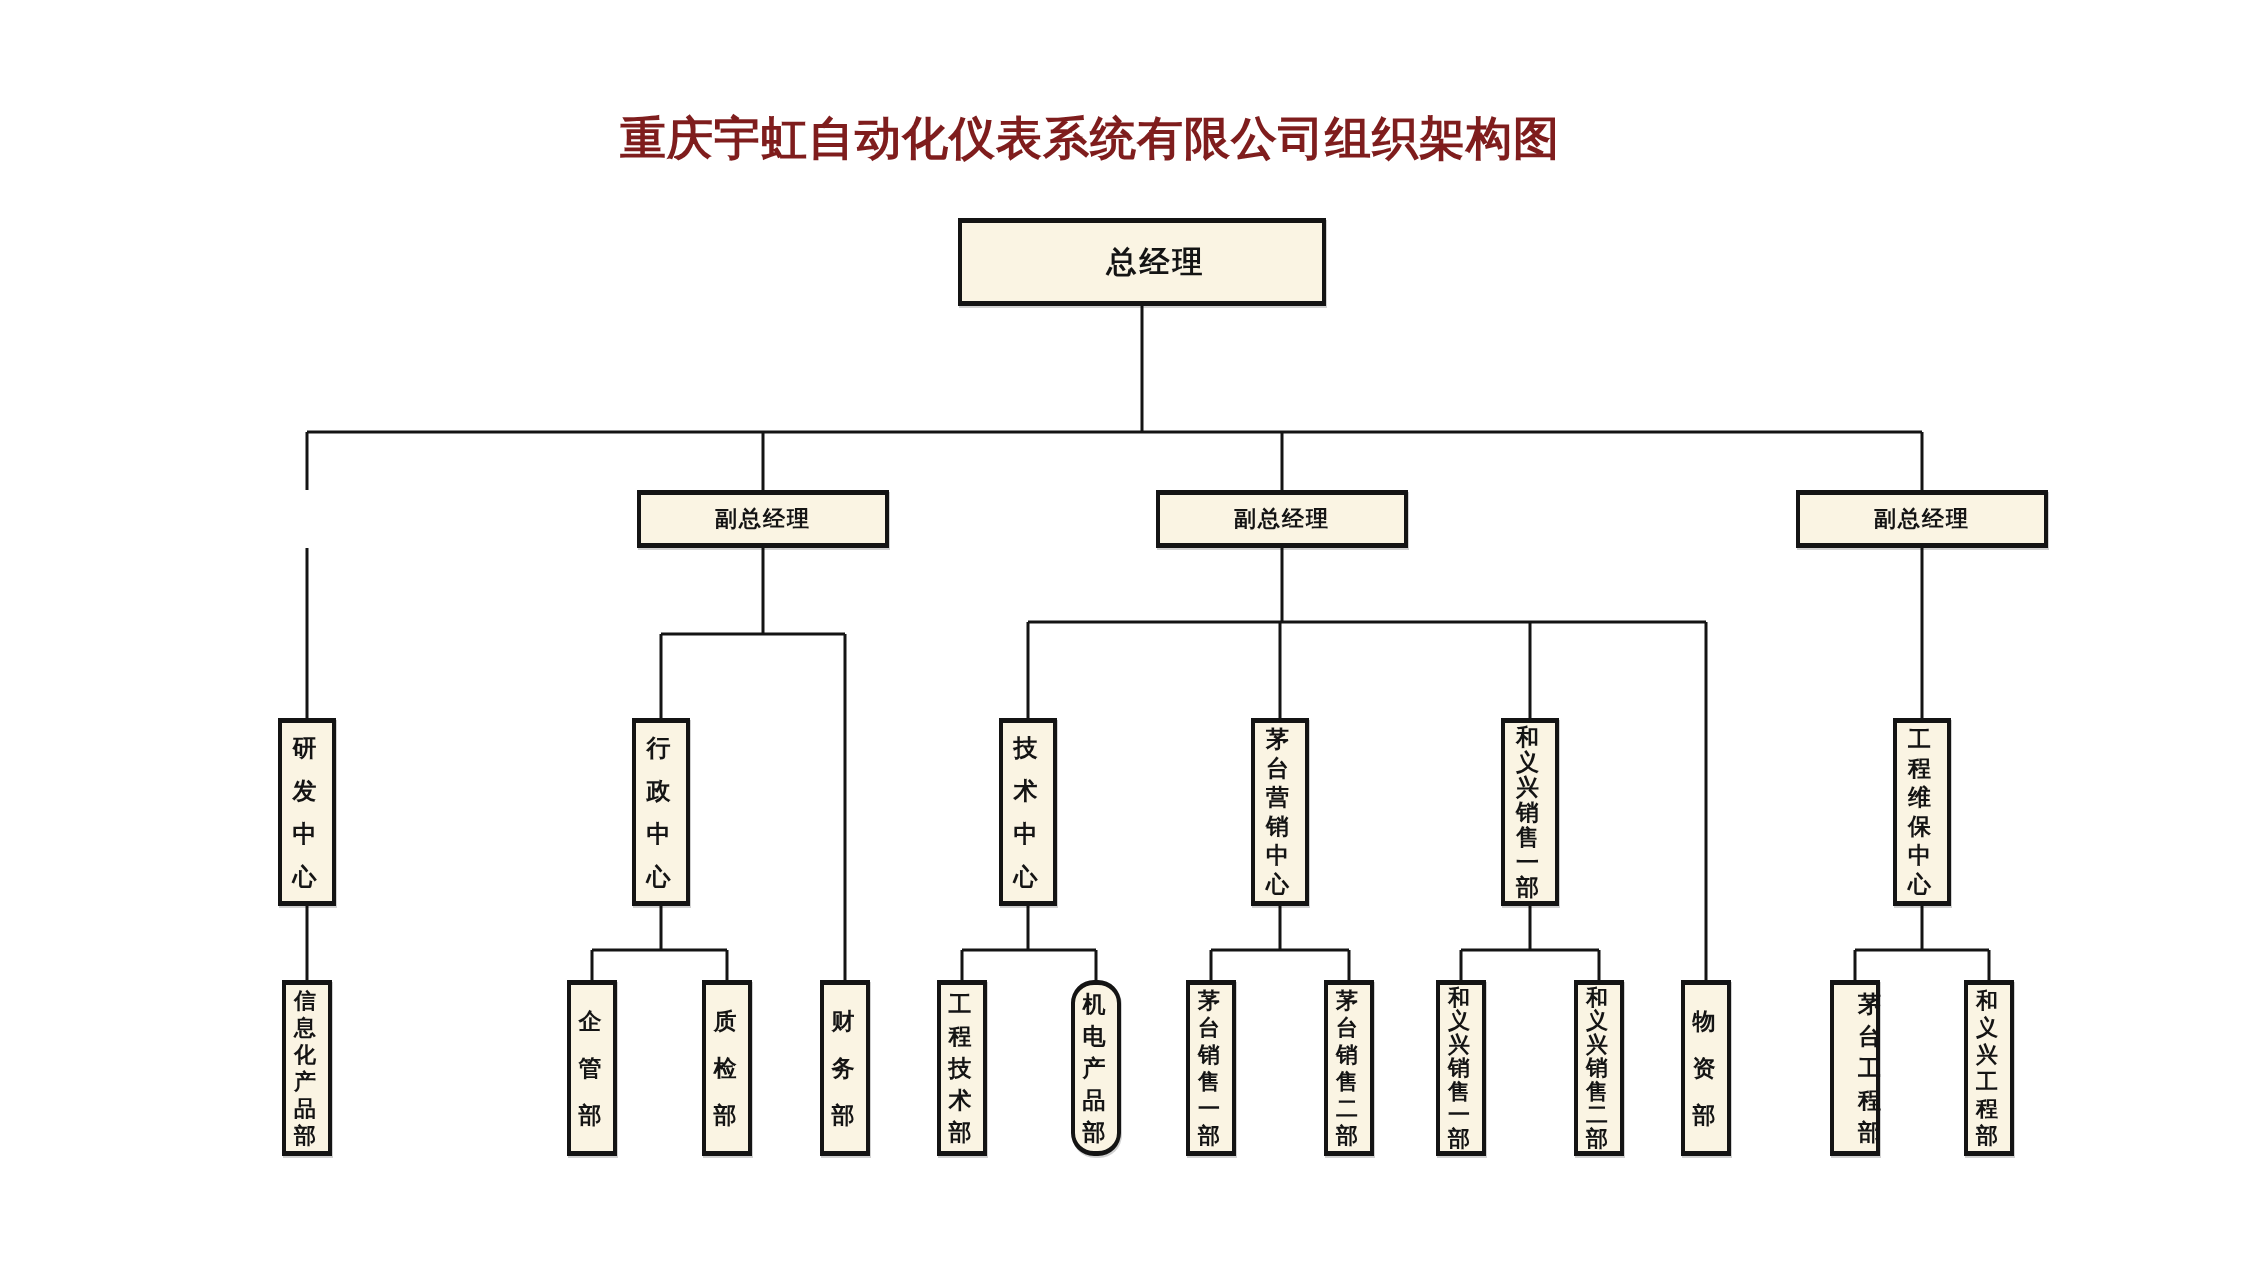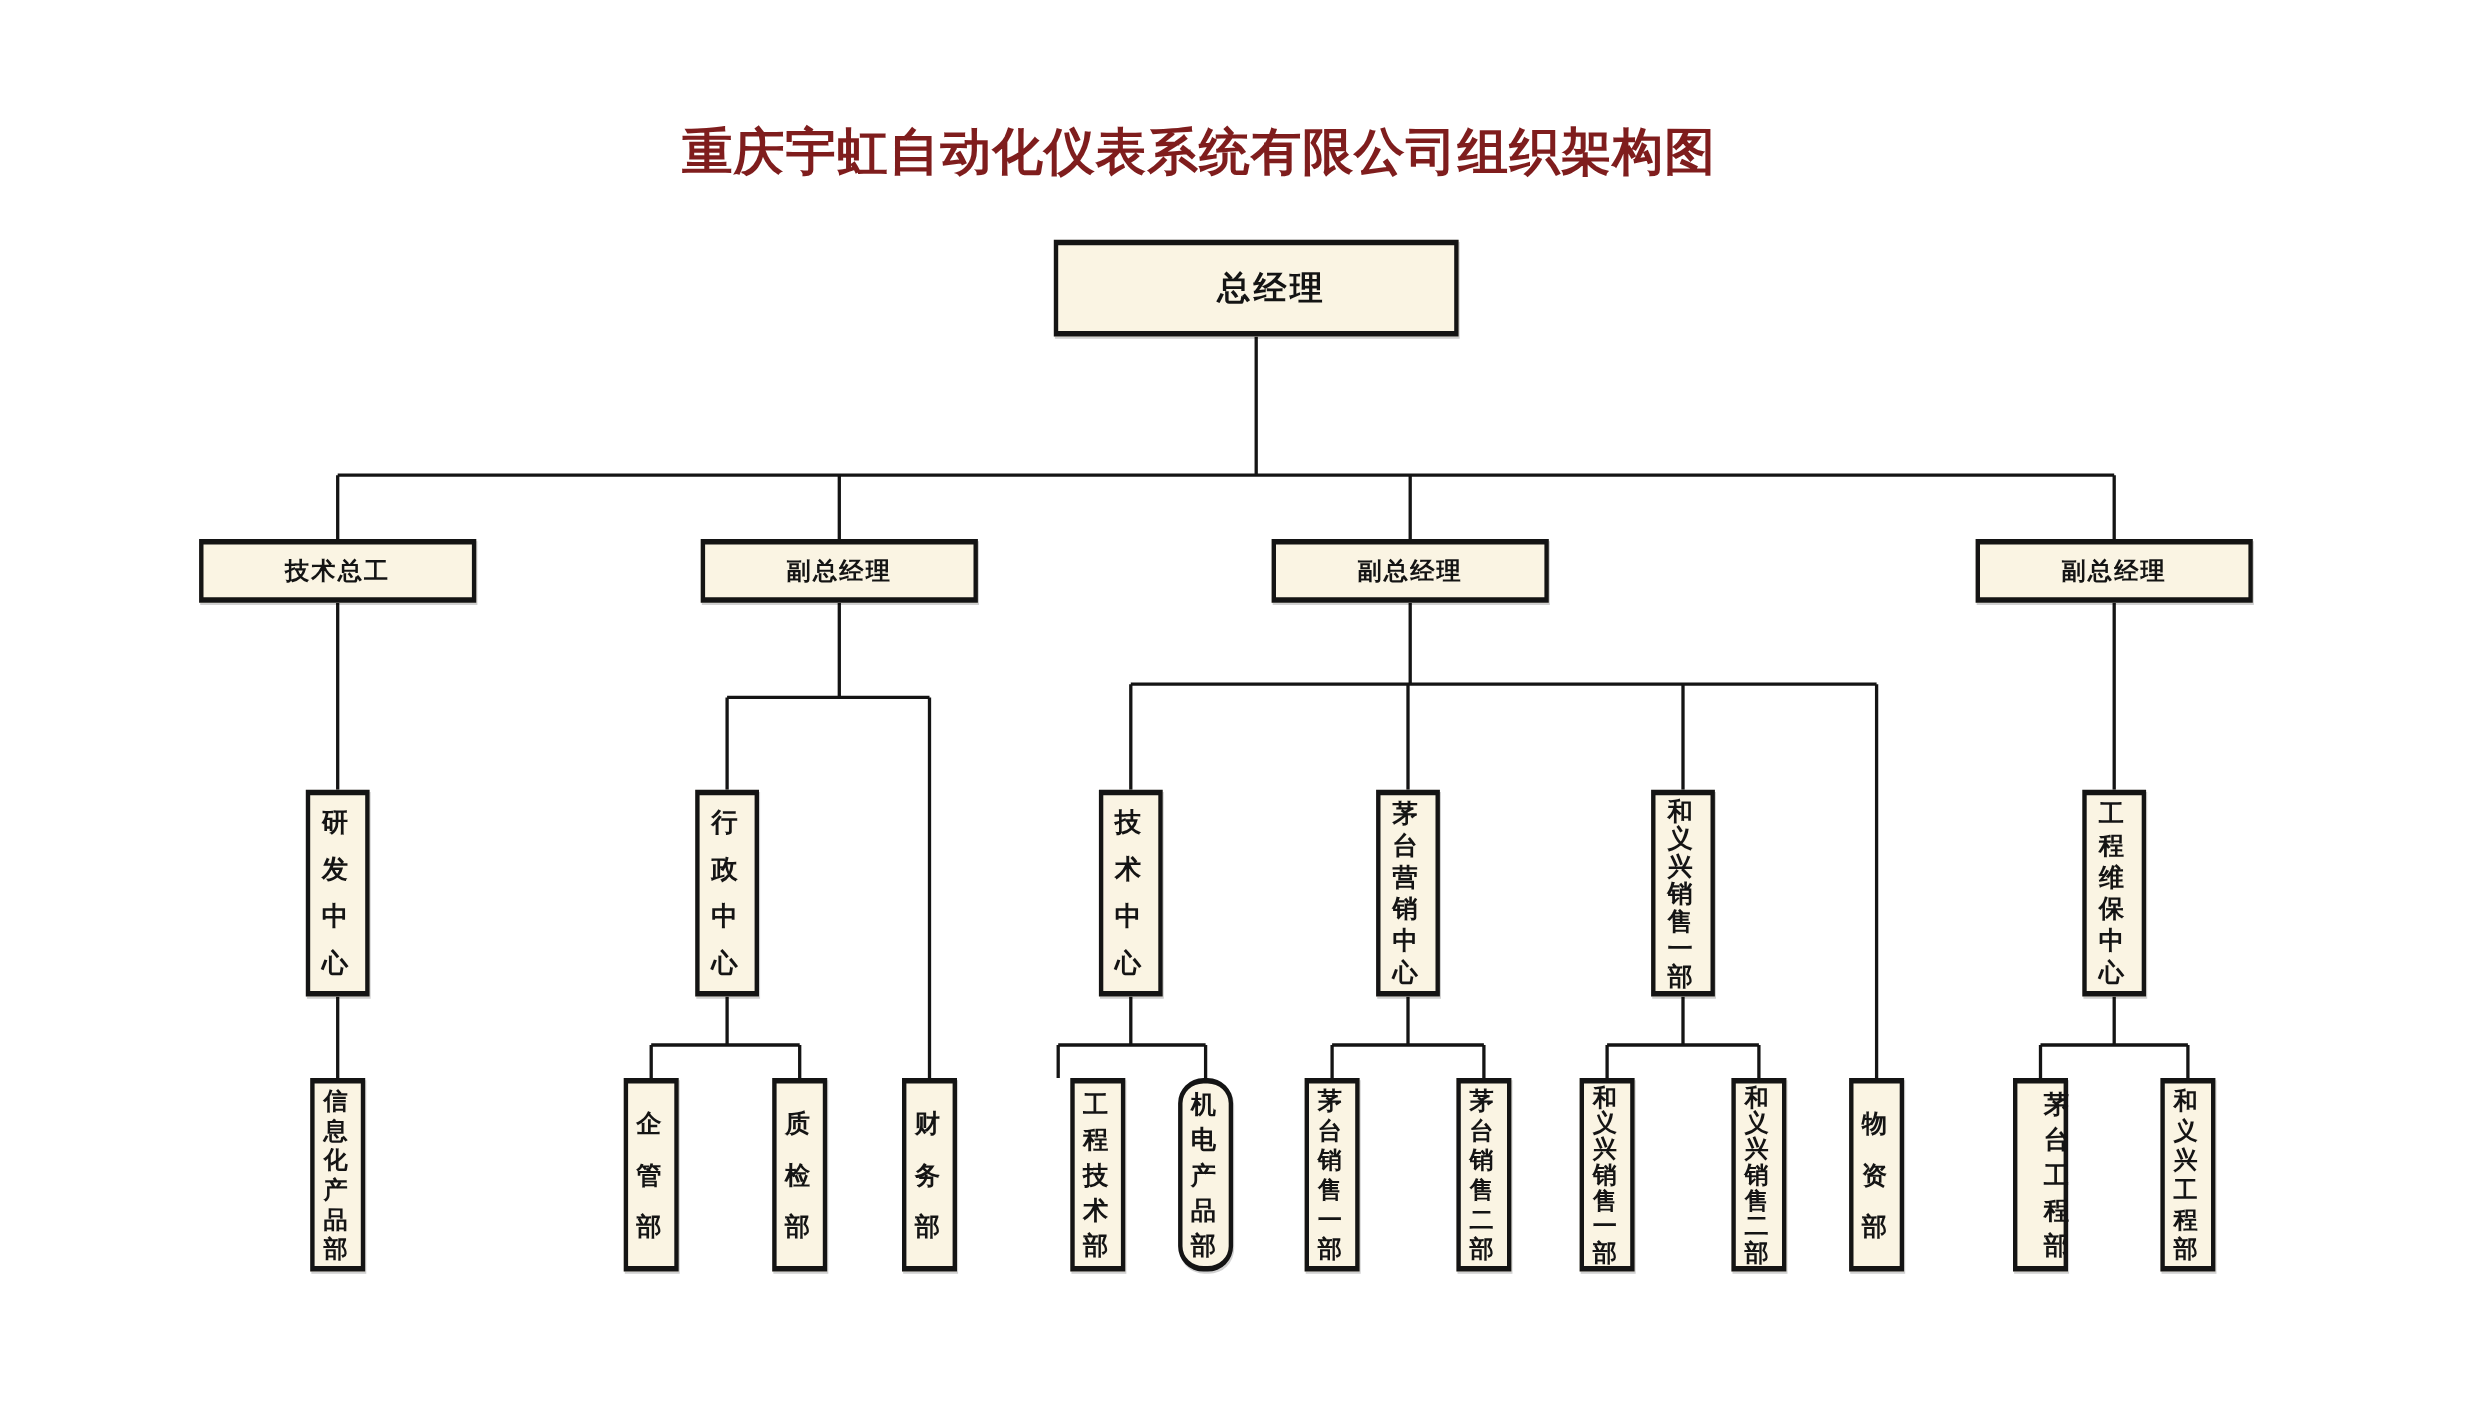--- a/index.html
+++ b/index.html
@@ -33,21 +33,21 @@
   .c-rd{left:278px;} .c-admin{left:632px;} .c-tech{left:999px;}
   .c-mtmkt{left:1251px;} .c-hyxmkt{left:1501px;} .c-maint{left:1893px;}
   
   .dept{top:980px;width:50px;height:176px;font-size:23px;}
   .dept .txt{letter-spacing:4px;}
   .d3{line-height:47px;}
   .d5{line-height:32px;}
   .d6{line-height:27px;font-size:22px;}
   .d7{line-height:23.5px;font-size:22px;}
   .p-info{left:282px;} .p-qg{left:567px;} .p-zj{left:702px;} .p-cw{left:820px;}
-  .p-gcjs{left:937px;margin-left:36px;} .p-jd{left:1071px;border-radius:23px;}
+  .p-gcjs{left:937px;} .p-jd{left:1071px;border-radius:23px;}
   .p-mt1{left:1186px;} .p-mt2{left:1324px;}
   .p-hyx1{left:1436px;} .p-hyx2{left:1574px;}
   .p-wz{left:1681px;}
   .p-mtgc{left:1830px;padding-left:24px;} .p-hyxgc{left:1964px;}
 </style>
 </head>
 <body>
 
 <div class="canvas">
 
@@ -68,23 +68,20 @@
       <path d="M1530 906 V950 M1461 950 H1599 M1461 950 V980 M1599 950 V980"></path>
 
       <path d="M1922 548 V718 M1922 906 V950 M1855 950 H1989 M1855 950 V980 M1989 950 V980"></path>
     </g>
   </svg>
 
   <div class="box root-box">
     <span class="txt">总经理</span>
   </div>
 
-  <div class="box l2 l2-1">
-    <span class="txt">技术总工</span>
-  </div>
   <div class="box l2 l2-2">
     <span class="txt">副总经理</span>
   </div>
   <div class="box l2 l2-3">
     <span class="txt">副总经理</span>
   </div>
   <div class="box l2 l2-4">
     <span class="txt">副总经理</span>
   </div>
 

